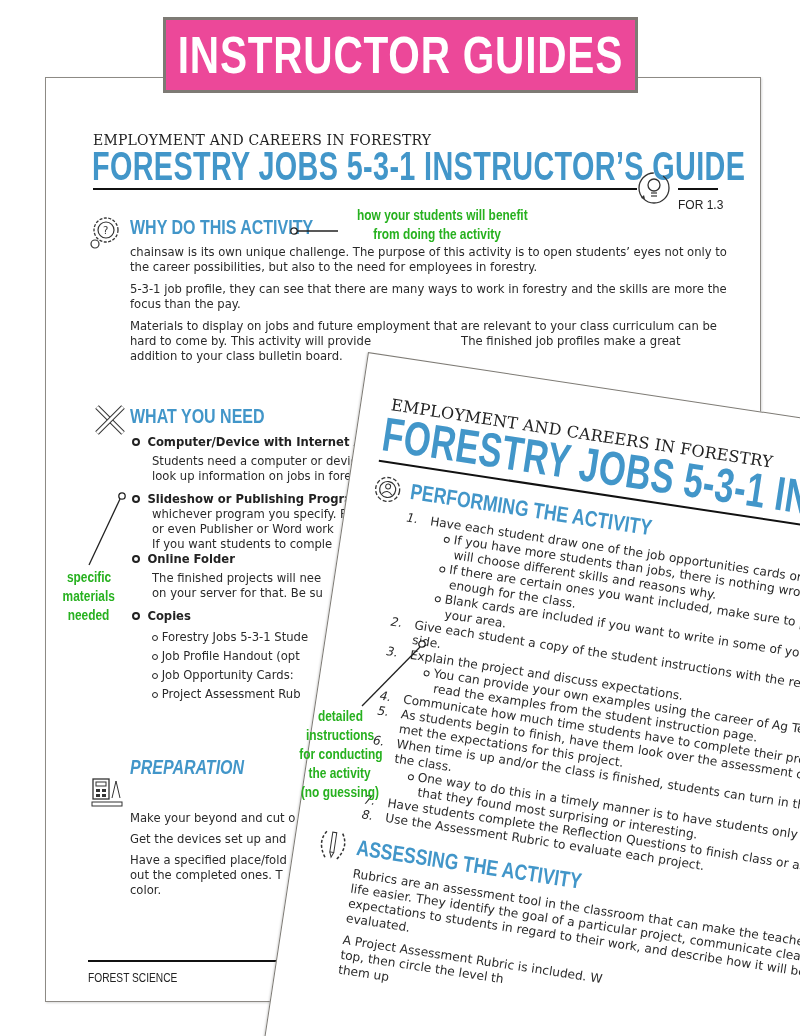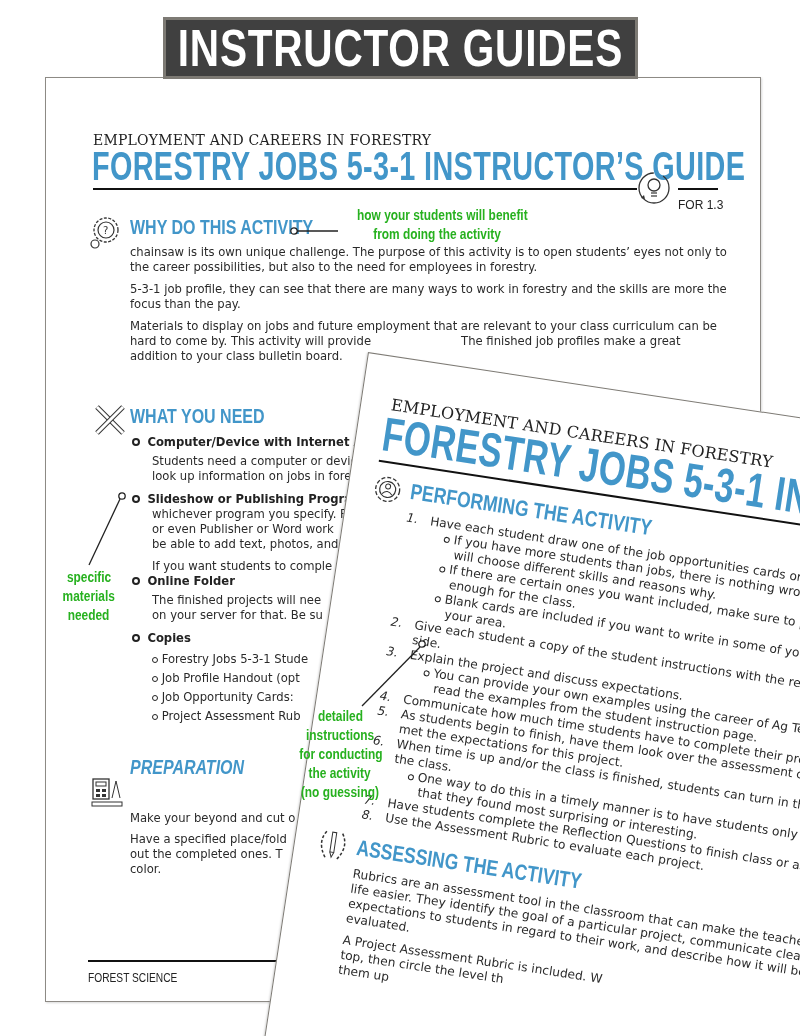--- a/index.html
+++ b/index.html
@@ -1,19 +1,19 @@
 <!DOCTYPE html>
 <html><head>
 <meta charset="utf-8">
 <style>
   * { box-sizing: border-box; margin: 0; padding: 0; }
   html, body { width: 800px; height: 1036px; background: #ffffff; overflow: hidden; position: relative; font-family: "DejaVu Sans", sans-serif; }
 
   
-  .banner { position: absolute; left: 163px; top: 17px; width: 475px; height: 62px; background: #404040; border: 3px solid #7d7a74; z-index: 30; display: flex; align-items: center; justify-content: center; }
+  .banner { position: absolute; left: 163px; top: 17px; width: 475px; height: 76px; background: #ec4899; border: 3px solid #7d7a74; z-index: 30; display: flex; align-items: center; justify-content: center; }
   .banner-text { color: #ffffff; font-family: "Liberation Sans", sans-serif; font-weight: 700; font-size: 52px; letter-spacing: 1px; transform: scaleX(0.78); white-space: nowrap; }
 
   
   .page-back { position: absolute; left: 45px; top: 77px; width: 716px; height: 925px; background: #ffffff; border: 1.5px solid #8d8a85; box-shadow: 1px 1px 2px rgba(0,0,0,0.15); z-index: 1; }
   .pb { position: absolute; }
   .eyebrow { font-family: "DejaVu Serif", serif; color: #222; font-size: 14px; letter-spacing: 0.2px; }
   .big-title { color: #4296c9; font-family: "Liberation Sans", sans-serif; font-weight: 700; font-size: 40px; white-space: nowrap; transform: scaleX(0.72); transform-origin: left center; display: inline-block; letter-spacing: 0.5px; }
   .rule { position: absolute; height: 2px; background: #111; }
   .sec-head { color: #4296c9; font-family: "Liberation Sans", sans-serif; font-weight: 700; font-size: 20px; white-space: nowrap; transform: scaleX(0.8); transform-origin: left center; display: inline-block; }
   .body-txt { font-family: "DejaVu Sans", sans-serif; color: #2a2a2a; font-size: 11.6px; line-height: 15px; }
@@ -91,21 +91,20 @@
   <div class="pb" style="left:84px; top:327px;">
     <span class="sec-head">WHAT YOU NEED</span>
   </div>
   <div class="pb body-txt" style="left:86px; top:357px; width:262px;">
     <div class="clip"><span class="bullet-o"></span> &nbsp;<span class="item-title">Computer/Device with Internet A</span></div>
     <div class="clip" style="margin-left:20px; margin-top:4px;">Students need a computer or devic</div>
     <div class="clip" style="margin-left:20px; margin-bottom:8px;">look up information on jobs in fore</div>
     <div class="clip"><span class="bullet-o"></span> &nbsp;<span class="item-title">Slideshow or Publishing Program</span></div>
     <div class="clip" style="margin-left:20px;">whichever program you specify. F</div>
     <div class="clip" style="margin-left:20px;">or even Publisher or Word work</div>
-    <div class="clip" style="margin-left:20px; margin-bottom:7px;">be able to add text, photos, and</div>
     <div class="clip" style="margin-left:20px;">If you want students to comple</div>
     <div class="clip"><span class="bullet-o"></span> &nbsp;<span class="item-title">Online Folder</span></div>
     <div class="clip" style="margin-left:20px; margin-top:4px;">The finished projects will nee</div>
     <div class="clip" style="margin-left:20px; margin-bottom:8px;">on your server for that. Be su</div>
     <div class="clip"><span class="bullet-o"></span> &nbsp;<span class="item-title">Copies</span></div>
     <div class="clip" style="margin-left:20px; margin-top:4px; line-height:19px;"><span class="bullet-s"></span> <span>Forestry Jobs 5-3-1 Stude</span></div>
     <div class="clip" style="margin-left:20px; line-height:19px;"><span class="bullet-s"></span> <span>Job Profile Handout (opt</span></div>
     <div class="clip" style="margin-left:20px; line-height:19px;"><span class="bullet-s"></span> <span>Job Opportunity Cards:</span></div>
     <div class="clip" style="margin-left:20px; line-height:19px;"><span class="bullet-s"></span> <span>Project Assessment Rub</span></div>
   </div>
@@ -120,20 +119,21 @@
         <rect x="10" y="16" width="4" height="3" fill="#333"></rect>
         <path d="M24 3 L20 20 M24 3 L28 20" stroke="#333" fill="none"></path>
         <rect x="0" y="24" width="30" height="4" fill="none" stroke="#333"></rect>
       </svg>
   </div>
   <div class="pb" style="left:84px; top:678px;font-style:italic;">
     <span class="sec-head">PREPARATION</span>
   </div>
   <div class="pb body-txt" style="left:84px; top:733px; width:240px;">
     <div class="clip" style="margin-bottom:6px;">Make your beyond and cut o</div>
+    <div class="clip" style="margin-bottom:6px;">Get the devices set up and</div>
     <div class="clip">Have a specified place/fold</div>
     <div class="clip">out the completed ones. T</div>
     <div class="clip">color.</div>
   </div>
 
   <div class="rule" style="left:42px; top:882px; width:240px;"></div>
   <div class="pb" style="left:42px; top:889px;">
     <span style="font-family:'Liberation Sans',sans-serif; font-size:12px; color:#222; transform:scaleX(0.85); display:inline-block; transform-origin:left;">FOREST SCIENCE</span>
   </div>
 </div>

